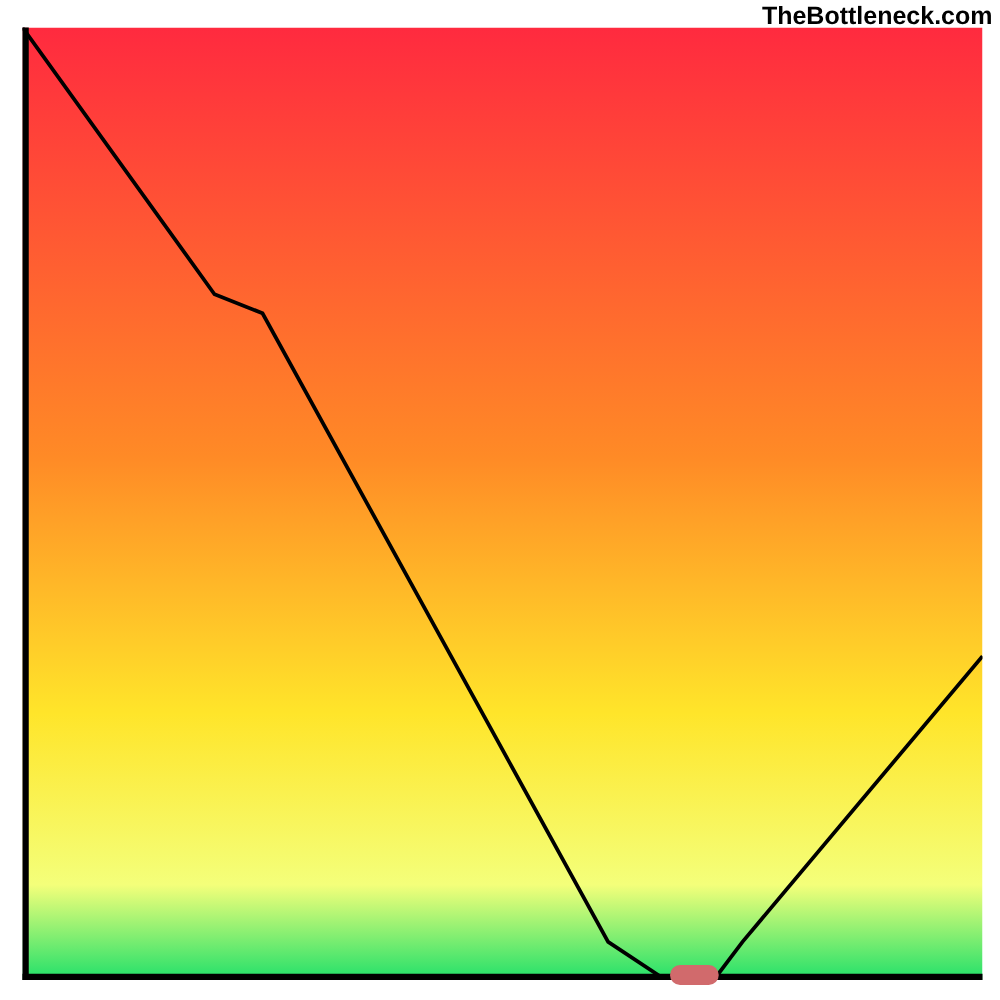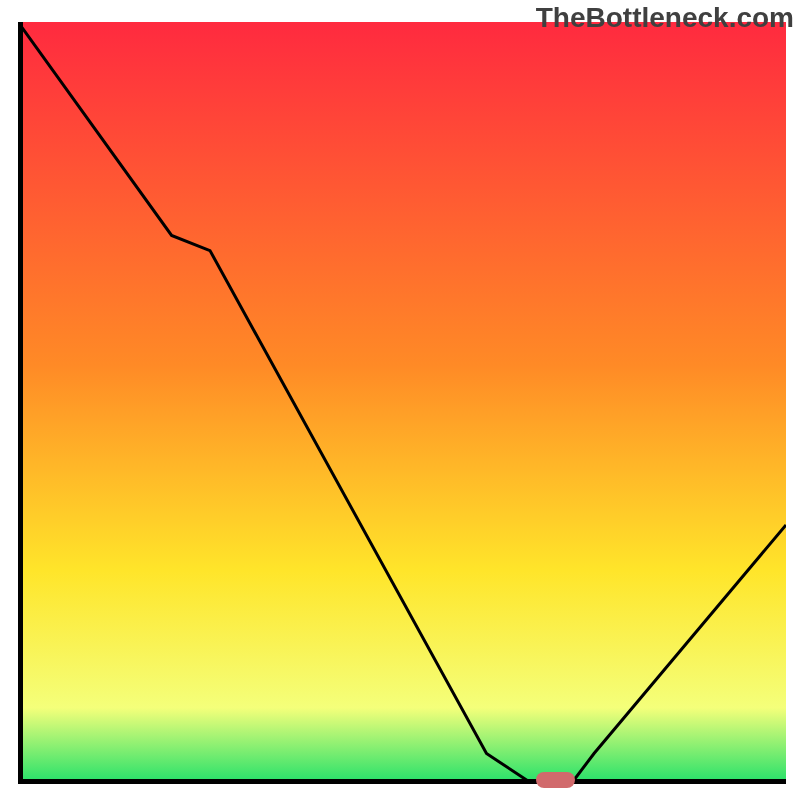--- a/index.html
+++ b/index.html
@@ -3,23 +3,23 @@
 <meta charset="utf-8">
 <style>
   * { margin: 0; padding: 0; box-sizing: border-box; }
   html, body { width: 800px; height: 800px; overflow: hidden; background: #fff; }
   .container { position: relative; width: 800px; height: 800px; }
   .watermark {
     position: absolute;
     top: 2px;
     right: 6px;
     font-family: Arial, sans-serif;
-    font-size: 28px;
+    font-size: 20px;
     font-weight: bold;
-    color: #404040;
+    color: #000000;
     z-index: 10;
   }
   .axis-x {
     position: absolute;
     left: 18px;
     bottom: 16px;
     width: 768px;
     height: 5px;
     background: #000;
   }

